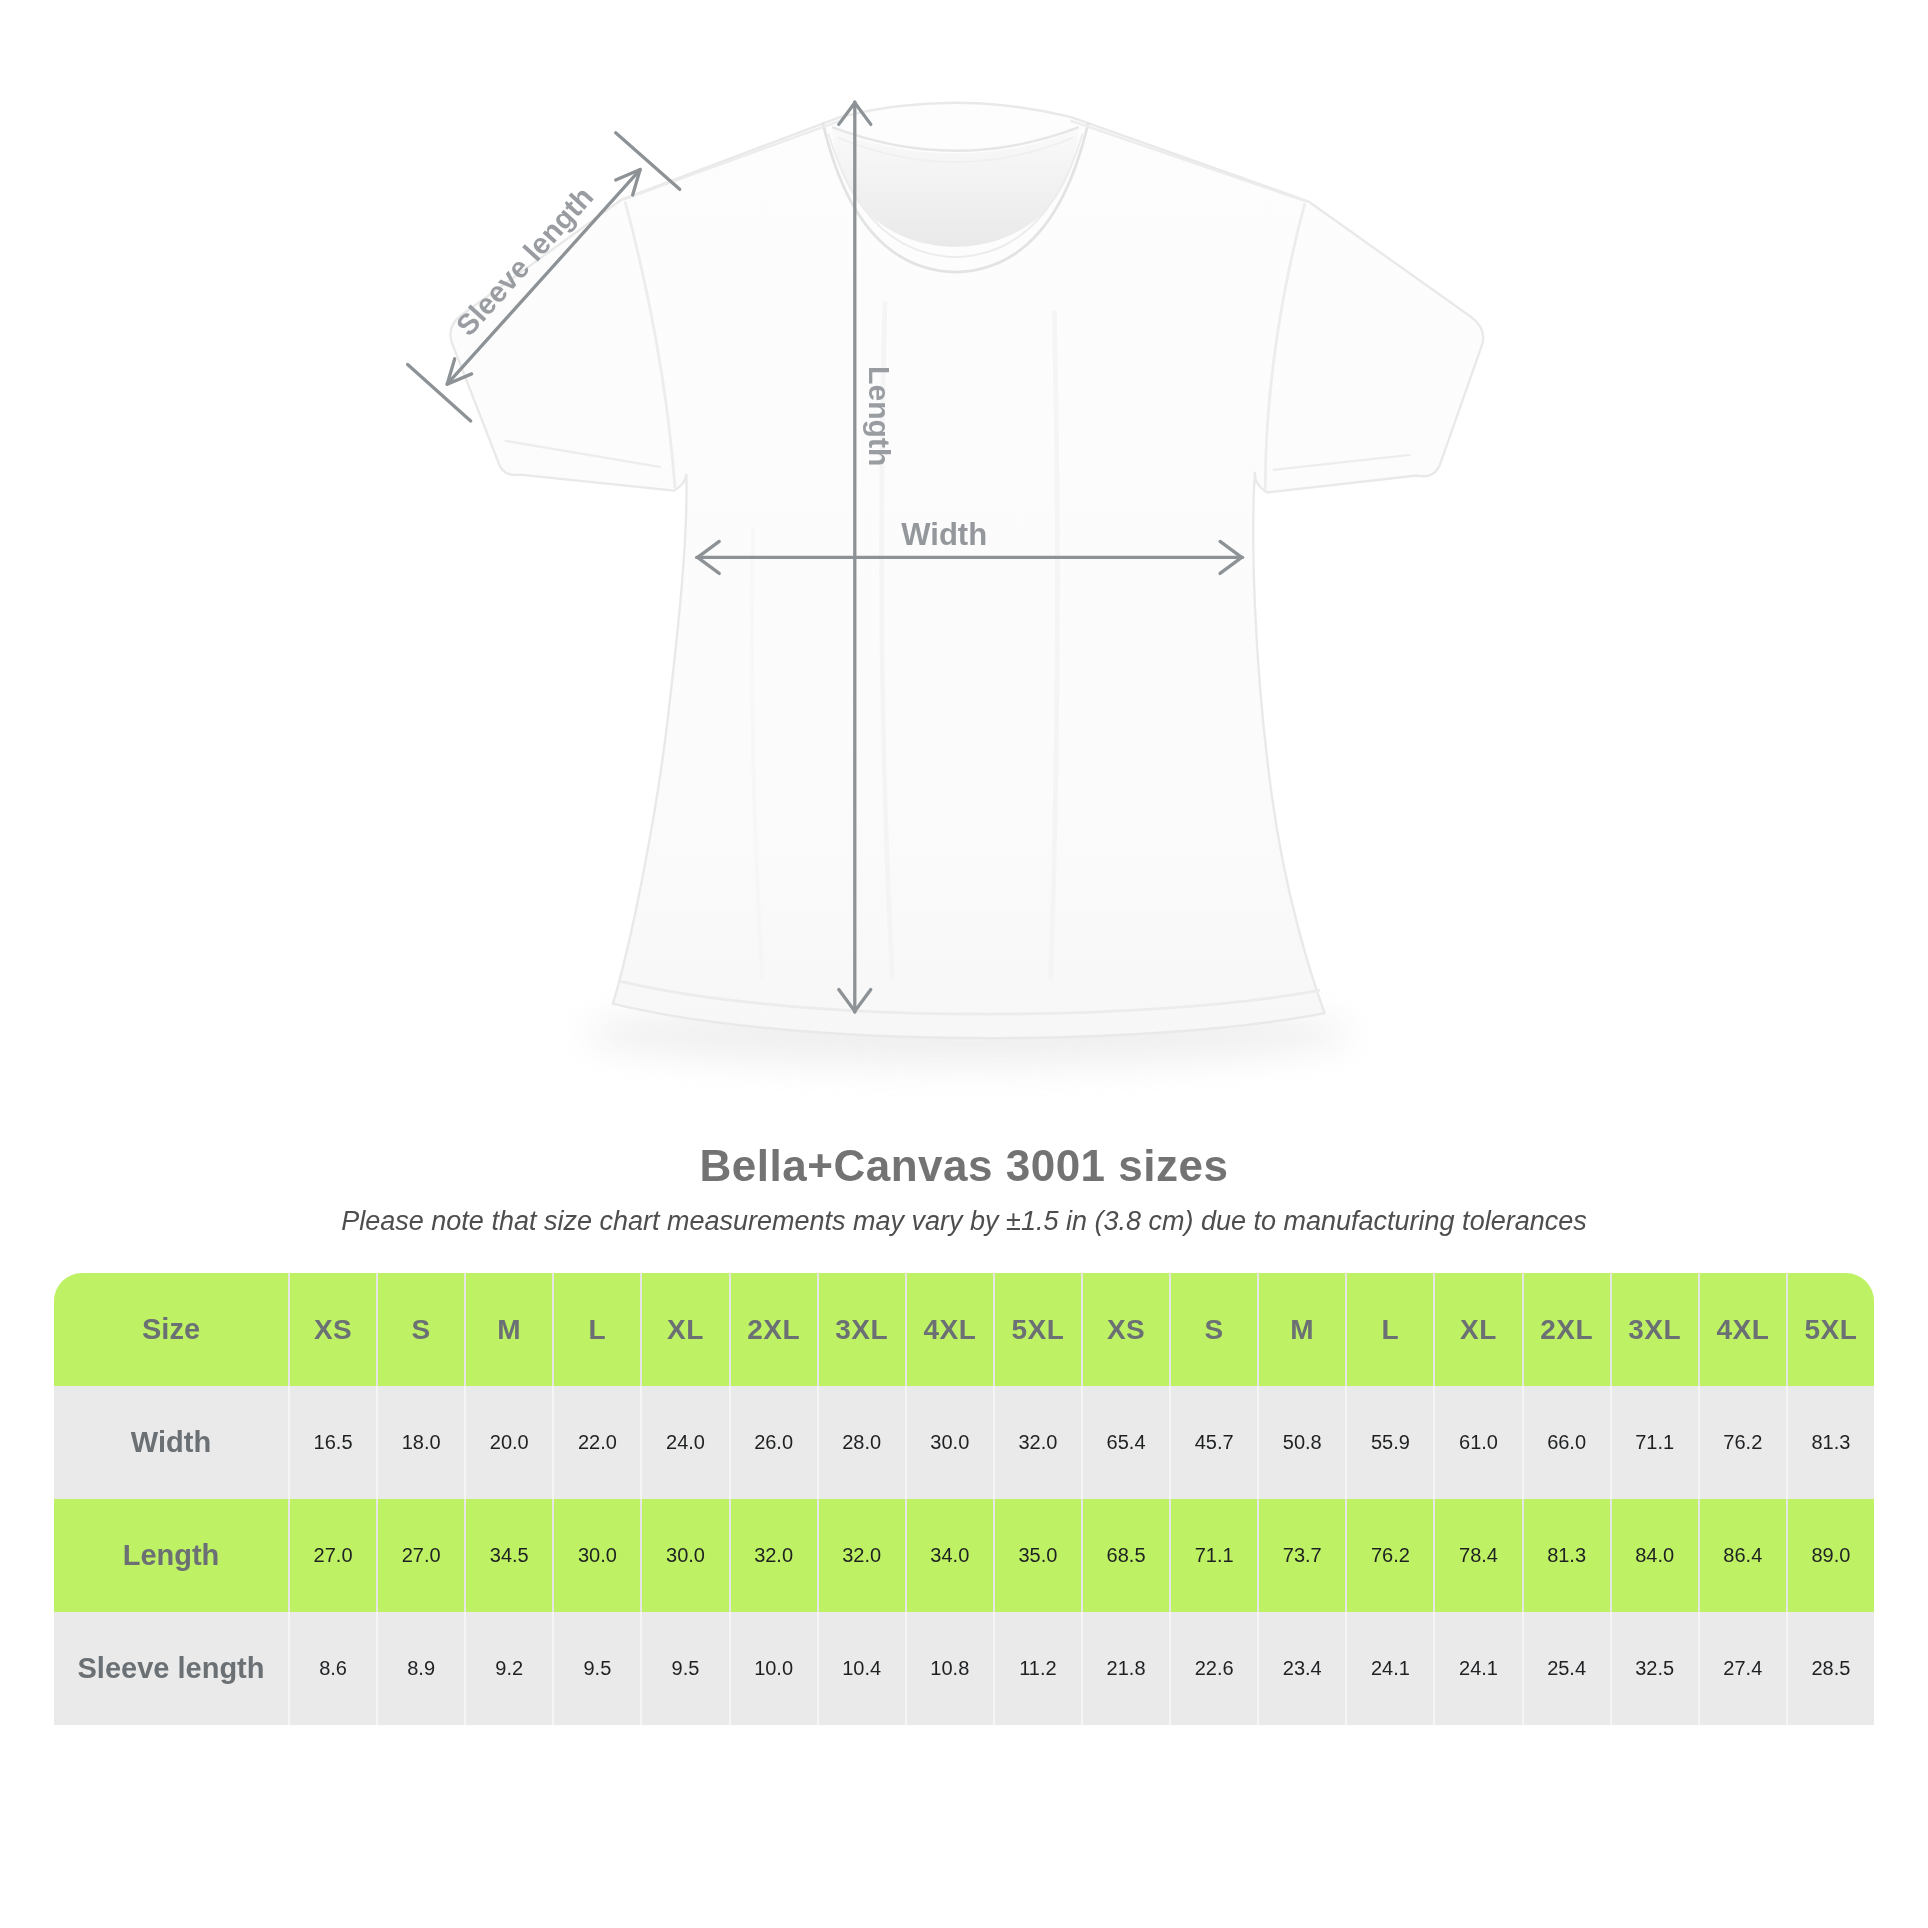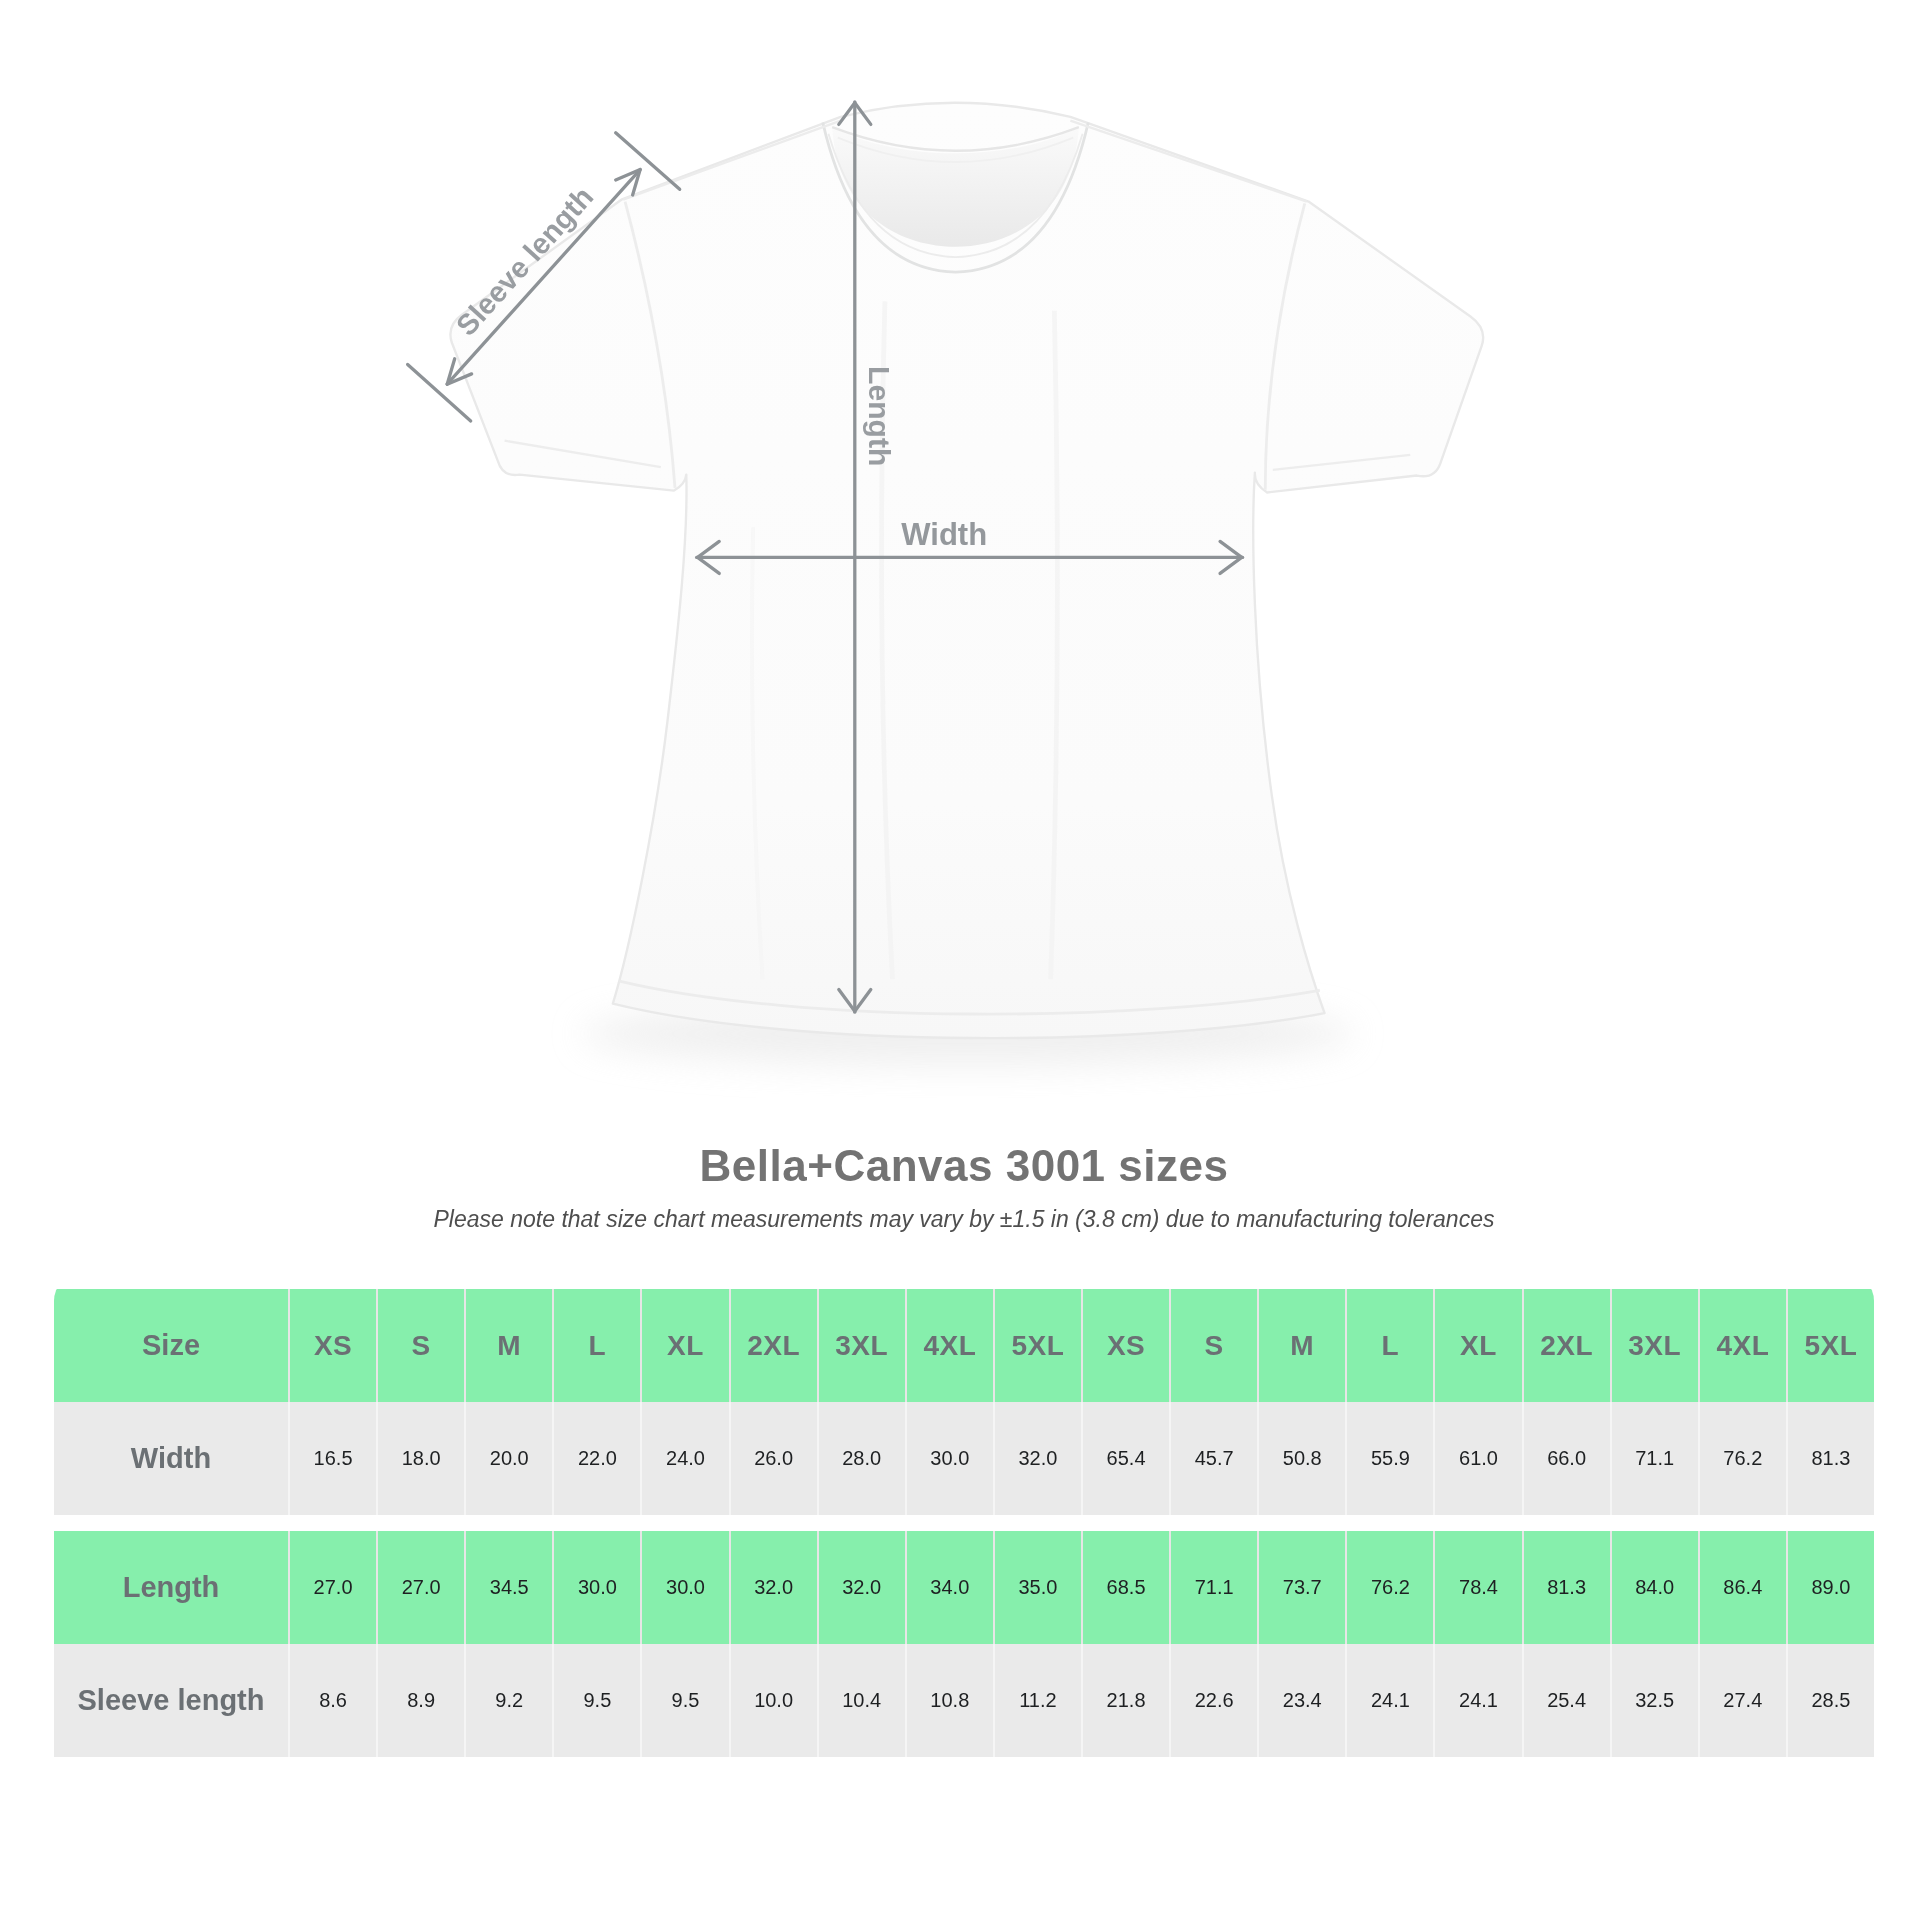--- a/index.html
+++ b/index.html
@@ -9,36 +9,36 @@
   }
   .stage{position:absolute;inset:0;}
   .diagram-svg{position:absolute;left:0;top:0;}
 
   .title{
     position:absolute;left:0;top:1141px;width:1928px;text-align:center;
     font-size:44px;font-weight:bold;color:#737373;letter-spacing:0.5px;
   }
   .subtitle{
     position:absolute;left:0;top:1206px;width:1928px;text-align:center;
-    font-size:23px;font-style:italic;color:#4e4e4e;
+    font-size:27px;font-style:italic;color:#4e4e4e;
   }
 
   .size-table{
     position:absolute;left:54px;top:1273px;width:1820px;height:596px;
     border-radius:28px;overflow:hidden;background:#ffffff;
   }
   .band{height:144px;background:#e8e9e9;display:flex;}
   .band-half{display:flex;flex-direction:column;align-items:center;justify-content:center;row-gap:7.5px;}
   .band-half.left{width:1026px;}
   .band-half.right{width:794px;}
   .band-title{font-size:37px;font-weight:bold;font-style:italic;color:#6b7074;}
   .band-unit{font-size:26px;font-style:italic;color:#6b7074;}
 
   .trow{display:grid;grid-template-columns:234px repeat(18,1fr);height:113px;}
-  .trow.white{background:#86efac;margin-top:16px;--sep:#e6e6e6;}
+  .trow.white{background:#bef264;--sep:#e6e6e6;}
   .trow.gray{background:#eaeaea;--sep:#f5f5f5;}
   .cell{display:flex;align-items:center;justify-content:center;}
   .cell + .cell{border-left:2.8px solid var(--sep);}
   .cell.rlabel{font-weight:bold;color:#6b7074;font-size:29px;}
   .cell.shead{font-weight:bold;color:#6b7074;font-size:28px;letter-spacing:0.5px;}
   .cell.val{color:#1e2022;font-size:20px;}
 </style>
 </head>
 <body>
 

